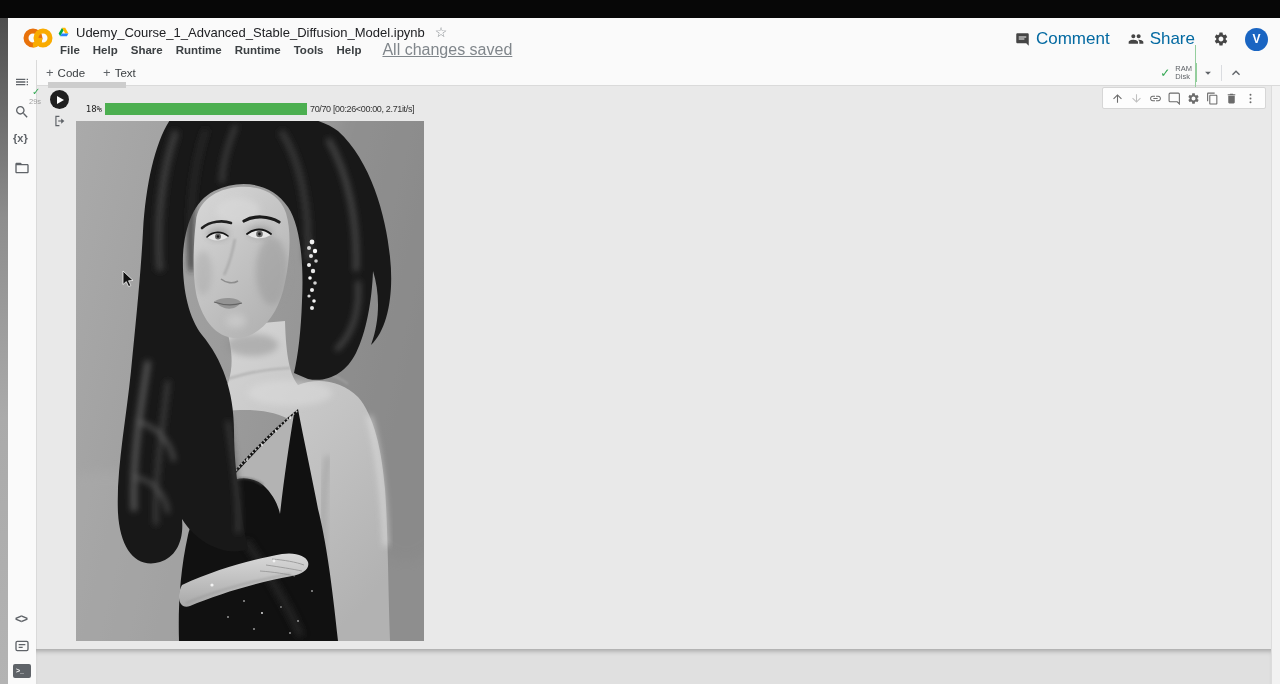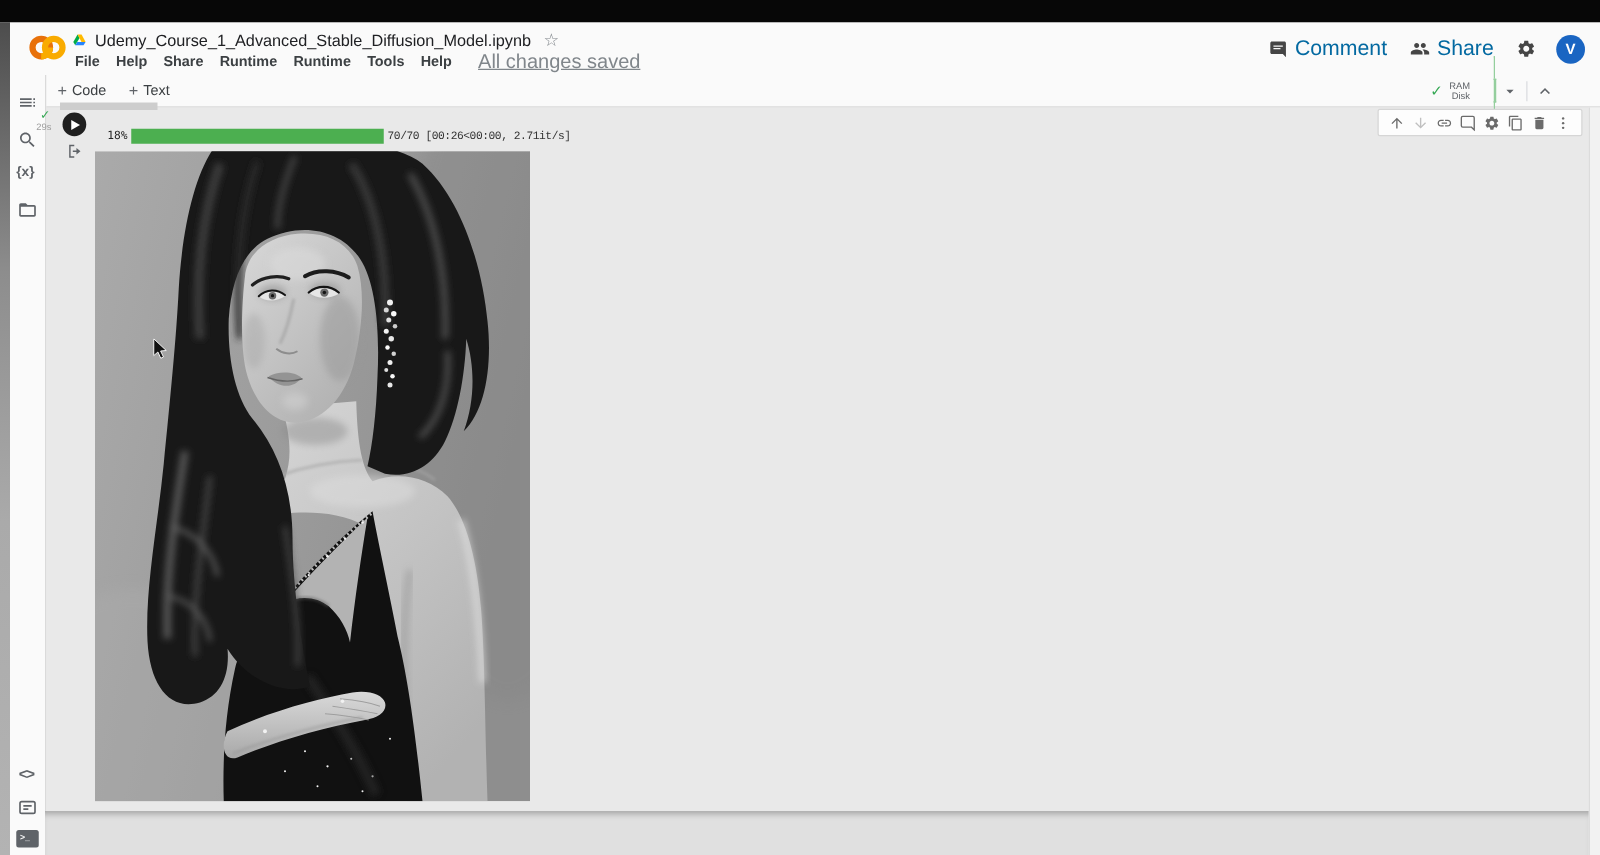--- a/index.html
+++ b/index.html
@@ -29,21 +29,21 @@
   .avatar{width:23px;height:23px;border-radius:50%;background:#1a65c2;color:#fff;
     font-size:12px;font-weight:bold;display:flex;align-items:center;justify-content:center;margin-left:16px;}
 
   
   .toolbar{left:36px;top:60px;width:1244px;height:25px;background:#fafafa;
     border-bottom:1px solid #dadada;}
   .addbtn{font-size:11.5px;color:#3c4043;margin-left:10px;display:flex;align-items:center;}
   .addbtn .plus{color:#5f6368;font-size:13px;margin-right:4px;}
   .res-block{position:absolute;right:36px;top:3px;height:19px;}
   .res-check{color:#34a853;font-size:12px;margin-right:5px;}
-  .res-labels{font-size:7.5px;color:#5f6368;line-height:8px;text-align:right;margin-right:19px;}
+  .res-labels{font-size:7.5px;color:#5f6368;line-height:8px;text-align:left;margin-right:3px;}
   .meter{width:21px;height:5px;border:1px solid #94ce9d;background:#fdfdfd;margin:1px 0;}
   .meter>i{display:block;height:100%;background:#a5d8ab;}
   .tb-divider{width:1px;height:16px;background:#dadce0;margin:0 6px;}
 
   
   .sidebar{left:8px;top:60px;width:28px;height:624px;background:#fafafa;
     border-right:1px solid #dadada;}
   .side-ic{position:absolute;left:6px;width:16px;height:16px;color:#5f6368;}
   .glyph{font-size:11px;color:#5f6368;font-weight:bold;letter-spacing:0;}
   .term-ic{position:absolute;left:5px;width:18px;height:14px;background:#5f6368;border-radius:2px;
@@ -55,21 +55,21 @@
   .code-sliver{left:48px;top:82px;width:78px;height:6px;background:#cdcdcd;}
   .play-btn{left:50px;top:90px;width:19px;height:19px;border-radius:50%;background:#1f1f1f;
     display:flex;align-items:center;justify-content:center;}
   .play-tri{width:0;height:0;border-left:7px solid #fff;border-top:4.5px solid transparent;
     border-bottom:4.5px solid transparent;margin-left:2px;}
   .out-ic{left:53px;top:114px;width:14px;height:14px;color:#5f6368;}
   .pct{left:72px;top:103px;width:30px;font-family:"DejaVu Sans Mono",monospace;
     font-size:9px;line-height:12px;color:#222;text-align:right;}
   .pbar{left:105px;top:103px;width:202px;height:12px;background:#e8f2e9;}
   .pbar>i{display:block;height:100%;background:#4caf50;}
-  .pstatus{left:310px;top:104px;font-family:Liberation Mono, monospace;font-size:9px;
+  .pstatus{left:310px;top:104px;font-family:Liberation Sans, sans-serif;font-size:9px;
     letter-spacing:-0.35px;line-height:11px;color:#333;}
 
   .cell-toolbar{right:14px;top:87px;height:20px;background:#fdfdfd;border:1px solid #d6d6d6;
     border-radius:2px;padding:0 5px;}
   .ct-ic{width:13px;height:13px;margin:0 3px;color:#6b6b6b;}
   .ct-ic.disabled{color:#c0c0c0;}
 
   .portrait{left:76px;top:121px;width:348px;height:520px;}
   .cursor{left:122px;top:271px;width:12px;height:17px;}
 

